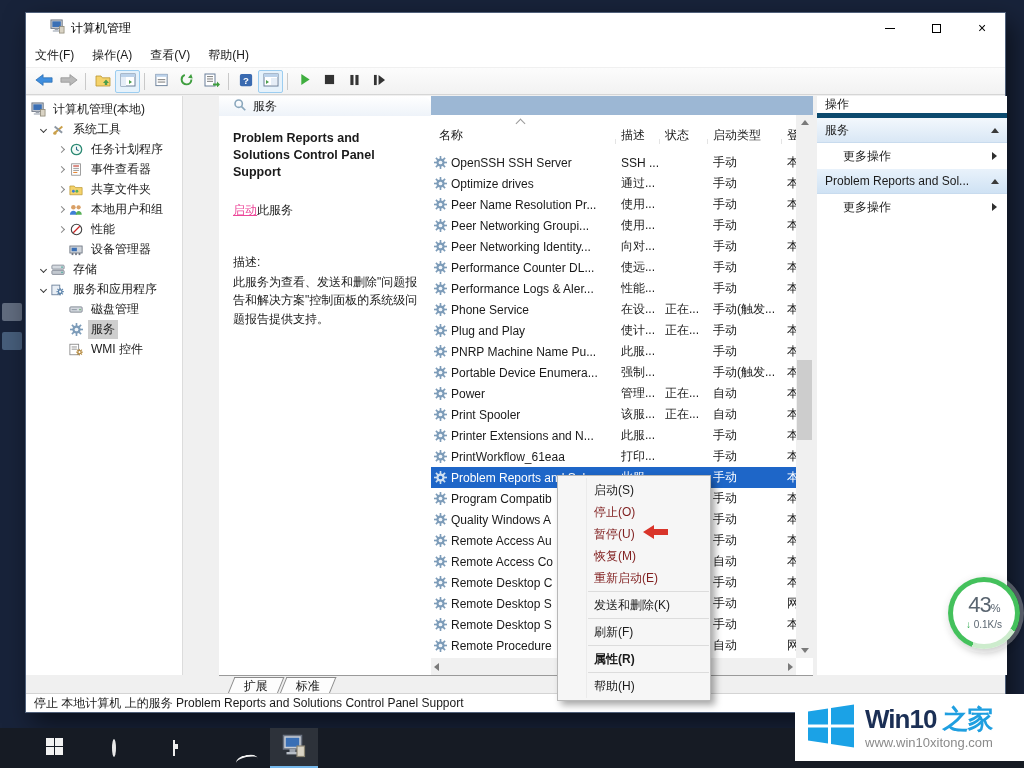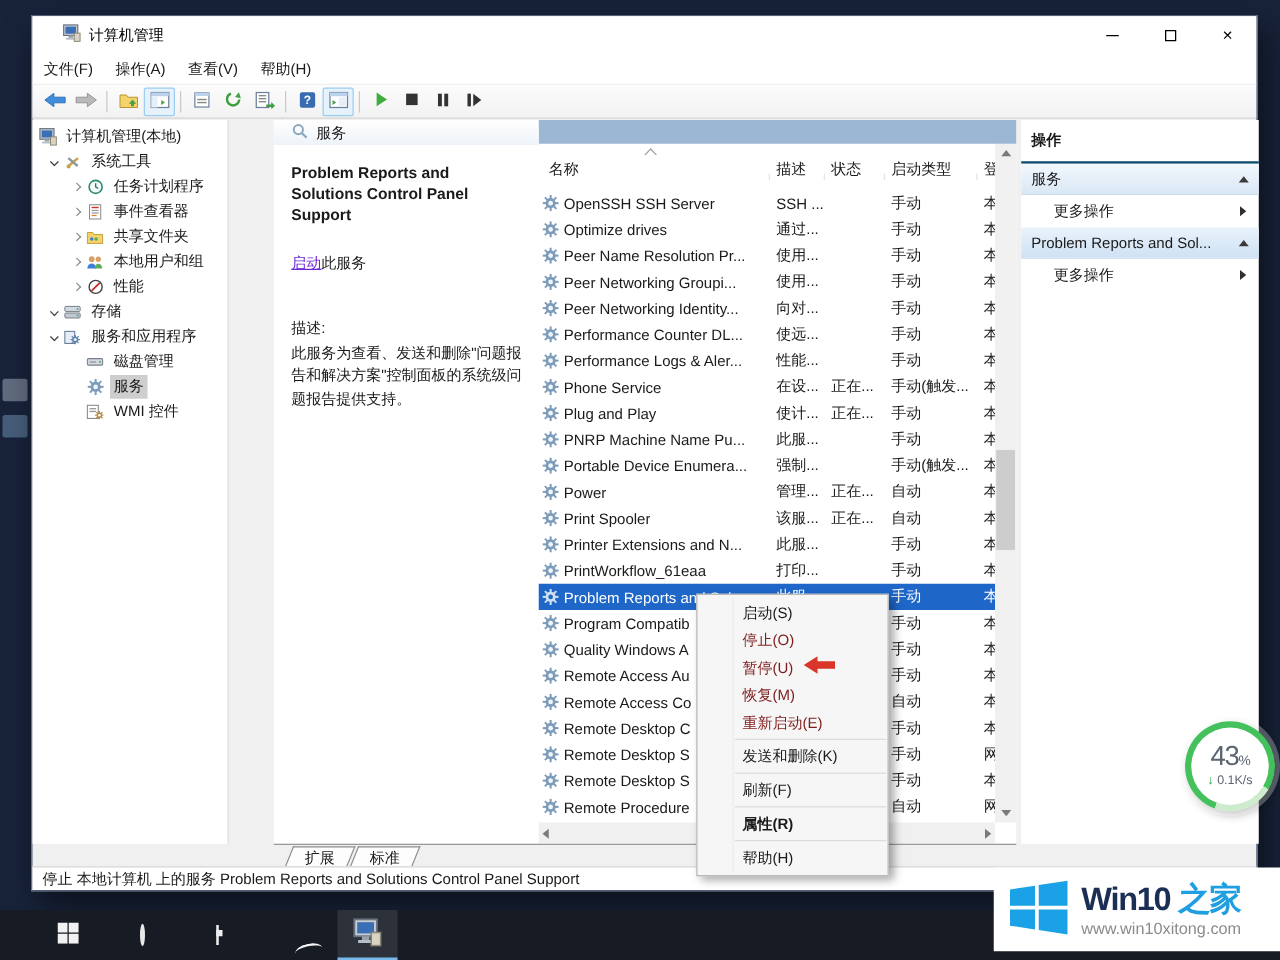--- a/index.html
+++ b/index.html
@@ -40,21 +40,21 @@
   .tree-label { padding:1px 3px; }
   .tree-row.selected .tree-label { background:#cecece; }
 
   .pane-center { left:193px; width:212px; }
   .center-head { height:20px; display:flex; align-items:center; padding-left:8px; background:linear-gradient(#ffffff,#eef3f9);
                  border-top-right-radius:9px; position:relative; z-index:2; }
   .center-head span { margin-left:6px; }
   .center-body { padding:14px 12px 0 14px; line-height:1.5; }
   .svc-title { font-weight:bold; font-size:12.5px; margin-bottom:20px; line-height:1.35; }
   .start-line { margin-bottom:34px; }
-  .link { color:#6d28d9; text-decoration:underline; }
+  .link { color:#ec4899; text-decoration:underline; }
   .desc-label { margin-bottom:2px; }
   .desc-text { line-height:1.55; }
 
   .pane-list { left:405px; width:382px; }
   .list-band { position:absolute; top:0; left:0; right:0; height:19px; background:#9cb7d4; z-index:1; }
   .col-head { position:absolute; top:19px; left:0; right:17px; height:33px; background:#fff; display:flex; align-items:flex-end; padding-bottom:5px; }
   .col { position:absolute; bottom:4px; }
   .col-sep { position:absolute; top:24px; bottom:4px; width:1px; background:#e4e4e4; }
   .sort-caret { position:absolute; top:5px; left:86px; width:7px; height:7px; border-left:1.3px solid #9a9a9a; border-top:1.3px solid #9a9a9a; transform:rotate(45deg); }
   .rows { position:absolute; top:56px; left:0; right:17px; }
@@ -70,21 +70,21 @@
   .vscroll { position:absolute; top:19px; right:0; width:17px; bottom:17px; background:#f0f0f0; }
   .hscroll { position:absolute; bottom:0; left:0; right:17px; height:17px; background:#f0f0f0; display:flex; align-items:center; justify-content:space-between; padding:0 3px; }
   .sb-arrow { width:0; height:0; }
   .arr-up    { border-left:4px solid transparent; border-right:4px solid transparent; border-bottom:5px solid #7a7a7a; margin:5px auto 0; }
   .arr-down  { border-left:4px solid transparent; border-right:4px solid transparent; border-top:5px solid #7a7a7a; margin:0 auto; position:absolute; bottom:5px; left:4.5px; }
   .arr-left  { border-top:4px solid transparent; border-bottom:4px solid transparent; border-right:5px solid #7a7a7a; }
   .arr-right { border-top:4px solid transparent; border-bottom:4px solid transparent; border-left:5px solid #7a7a7a; }
   .v-thumb { position:absolute; left:1px; width:15px; top:245px; height:80px; background:#cdcdcd; }
 
   .pane-actions { left:791px; width:190px; }
-  .act-title { height:35px; display:flex; align-items:center; padding-left:8px; border-bottom:2px solid #0c4a6e; font-weight:bold; }
+  .act-title { height:22px; display:flex; align-items:center; padding-left:8px; border-bottom:5px solid #0c4a6e; font-weight:normal; }
   .act-section { height:25px; display:flex; align-items:center; padding:0 8px; background:linear-gradient(#f3f8fd,#d9e7f5); border-bottom:1px solid #c8dbee; }
   .act-section.hl { background:linear-gradient(#e9f2fb,#cfe2f4); }
   .act-section .lbl { overflow:hidden; white-space:nowrap; }
   .tri-up { margin-left:auto; width:0; height:0; border-left:4px solid transparent; border-right:4px solid transparent; border-bottom:5px solid #3a3a3a; }
   .act-item { height:26px; display:flex; align-items:center; padding:0 10px 0 26px; }
   .tri-right { margin-left:auto; width:0; height:0; border-top:4px solid transparent; border-bottom:4px solid transparent; border-left:5px solid #2f2f2f; }
 
   .tabrow { position:absolute; left:193px; top:662px; width:594px; height:19px; background:#f0f0f0; border-top:1px solid #9a9a9a; padding-left:12px; display:flex; align-items:flex-end; }
   .tab { border:1px solid #8a8a8a; border-bottom:none; background:#fdfdfd; padding:0 12px; height:17px; line-height:16px; transform:skewX(-22deg); margin-right:2px; }
   .tab > span { display:inline-block; transform:skewX(22deg); }
@@ -339,20 +339,33 @@
         <span class="chev">
           <i></i>
         </span>
         <span class="tree-ico">
           <svg width="13" height="13" viewBox="0 0 16 16">
             <circle cx="8" cy="8" r="6.4" fill="#fff" stroke="#444" stroke-width="1.4"></circle>
             <path d="M4 12 L12 4" stroke="#cc2222" stroke-width="1.6"></path>
           </svg>
         </span>
         <span class="tree-label">性能</span>
+      </div>
+      <div class="tree-row" style="padding-left: 28px;">
+        <span class="chev"></span>
+        <span class="tree-ico">
+          <svg width="14" height="13" viewBox="0 0 16 14">
+            <rect x="1" y="3" width="14" height="8" fill="#cfd4da" stroke="#707884" stroke-width="1"></rect>
+            <rect x="3" y="5" width="6" height="4" fill="#3a6fb5"></rect>
+            <rect x="3" y="11" width="2" height="2.4" fill="#707884"></rect>
+            <rect x="7" y="11" width="2" height="2.4" fill="#707884"></rect>
+            <rect x="11" y="11" width="2" height="2.4" fill="#707884"></rect>
+          </svg>
+        </span>
+        <span class="tree-label">设备管理器</span>
       </div>
       <div class="tree-row" style="padding-left: 10px;">
         <span class="chev open">
           <i></i>
         </span>
         <span class="tree-ico">
           <svg width="14" height="13" viewBox="0 0 16 14">
             <rect x="1" y="2" width="14" height="4.6" rx="1" fill="#d5dae0" stroke="#78808c" stroke-width=".9"></rect>
             <rect x="1" y="8" width="14" height="4.6" rx="1" fill="#c2c8cf" stroke="#78808c" stroke-width=".9"></rect>
             <circle cx="12.6" cy="4.3" r=".9" fill="#4a9"></circle>

